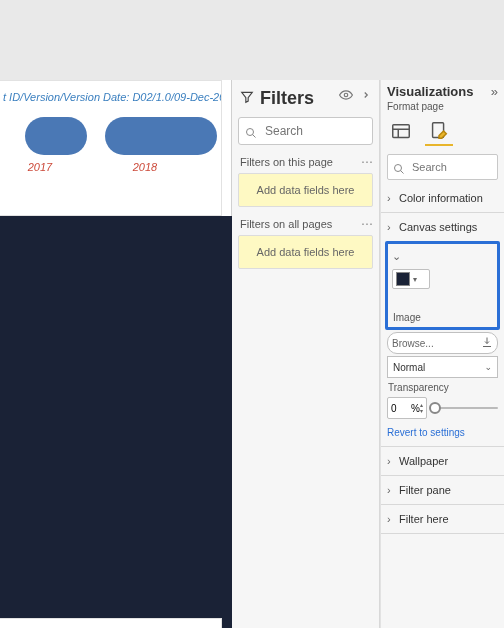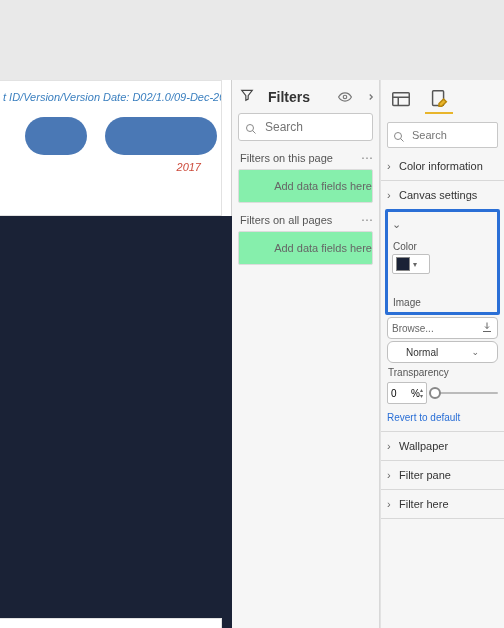--- a/index.html
+++ b/index.html
@@ -19,59 +19,59 @@
     color:#3a7fbf; font-style:italic; font-size:11px; padding:10px 6px 4px 62px;
     white-space:nowrap; overflow:hidden;
   }
   .pill-row { display:flex; gap:18px; padding:10px 4px 0 0; justify-content:flex-end; }
   .pill {
     width:112px; height:38px; border-radius:20px; background:#4a78b5;
   }
   .pill.small { width:62px; }
   .year-row { display:flex; gap:18px; padding:6px 20px 0 0; justify-content:flex-end; }
   .year {
-    width:112px; text-align:right; font-style:italic; color:#cc4a3a; font-size:11px;
+    width:112px; text-align:center; font-style:italic; color:#cc4a3a; font-size:11px;
   }
   .year.small { width:62px; }
 
   .dark-area {
     position:absolute; left:0; top:136px; width:232px; height:412px;
     background:#1a2236;
   }
 
   .bottom-card {
     position:absolute; left:-60px; top:402px; width:282px; height:90px; background:#fff;
     border:1px solid #e2e2e2;
   }
   .pill-row2 { display:flex; gap:18px; padding:16px 12px 0 0; justify-content:flex-end; align-items:center; }
 
   
   .filters-panel {
     position:absolute; left:232px; top:80px; width:148px; height:548px;
     background:#f6f6f6; border-right:1px solid #d8d8d8; padding:6px 6px;
   }
   .filters-header {
-    display:flex; align-items:center; gap:14px; padding:2px 0 8px 2px; font-size:14px; font-weight:600; color:#333;
+    display:flex; align-items:flex-start; gap:6px; padding:2px 0 8px 2px; font-size:18px; font-weight:600; color:#333;
   }
   .filters-header .spacer { flex:1; }
   .eye,.chev { width:14px; height:14px; color:#666; display:flex; align-items:center; justify-content:center; }
   .search-box {
     display:flex; align-items:center; background:#fff; border:1px solid #c8c8c8; border-radius:3px;
     height:28px; padding:0 6px; gap:6px;
   }
   .search-box input {
     border:none; outline:none; font-size:12px; flex:1; background:transparent; color:#333;
   }
   .section-label {
     font-size:11px; color:#555; padding:10px 0 4px 2px; display:flex; align-items:center;justify-content:center;
   }
   .section-label .dots { margin-left:auto; color:#888; font-size:12px; }
   .dropzone {
-    background:#86efac; border:1px solid #dcdcdc; border-radius:2px; height:34px;
-    display:flex; align-items:center; justify-content:flex-end; font-size:11px; color:#666;
+    background:#fef9c3; border:1px solid #dcdcdc; border-radius:2px; height:34px;
+    display:flex; align-items:center; justify-content:center; font-size:11px; color:#666;
   }
 
   
   .viz-panel {
     position:absolute; left:380px; top:80px; width:124px; height:548px;
     background:#f6f6f6; padding:4px 6px 6px 6px; border-left:1px solid #e2e2e2;
   }
   .viz-title-row { display:flex; align-items:center; }
   .viz-title { font-size:13px; font-weight:600; color:#333; flex:1; }
   .expand-icon { color:#666; font-size:13px; }
@@ -103,28 +103,28 @@
 
   .field-label { font-size:10px; color:#555; padding:4px 0 2px 1px; }
   .color-picker {
     display:flex; align-items:center; background:#fff; border:1px solid #c0c0c0; border-radius:2px;
     width:38px; height:20px; padding:2px 3px; gap:3px; cursor:pointer;
   }
   .swatch { width:14px; height:14px; background:#1a2236; border:1px solid #888; }
   .dd { color:#666; font-size:8px; }
 
   .browse-row {
-    display:flex; align-items:center; background:#fff; border:1px solid #c0c0c0; border-radius:4px;
+    display:flex; align-items:center; background:#fff; border:1px solid #c0c0c0; border-radius:10px;
     height:22px; padding:0 4px; font-size:10px; color:#666; margin-top:2px;
   }
   .browse-row .btn-icon { margin-left:auto; color:#666; }
 
   .select-row {
-    display:flex; align-items:center; background:#fff; border:1px solid #c0c0c0; border-radius:6px;
-    height:22px; padding:0 18px; font-size:10px; color:#333; margin-top:2px;
+    display:flex; align-items:center; background:#fff; border:1px solid #c0c0c0; border-radius:0;
+    height:22px; padding:0 5px; font-size:10px; color:#333; margin-top:2px;
   }
   .select-row .dd2 { margin-left:auto; color:#666; font-size:9px; }
 
   .transparency-row { display:flex; align-items:center; gap:4px; margin-top:2px; }
   .trans-box {
     display:flex; align-items:center; background:#fff; border:1px solid #c0c0c0; border-radius:2px;
     height:22px; padding:0 3px; font-size:10px; width:40px;
   }
   .trans-box .val { flex:1; }
   .spin { display:flex; flex-direction:column; font-size:6px; color:#666; line-height:6px; }
@@ -146,20 +146,21 @@
 <div class="workspace">
 
   <div class="report-card">
     <div class="report-header">t ID/Version/Version Date: D02/1.0/09-Dec-2021</div>
     <div class="pill-row">
       <div class="pill small"></div>
       <div class="pill"></div>
     </div>
     <div class="year-row">
       <div class="year small">2017</div>
+      <div class="year">2018</div>
     </div>
   </div>
 
   <div class="dark-area">
     <div class="bottom-card">
       <div class="pill-row2">
         
         
       </div>
 
@@ -211,20 +212,25 @@
   <div class="section-label">
     <span>Filters on all pages</span>
     <span class="dots">⋯</span>
   </div>
   <div class="dropzone">
     <span>Add data fields here</span>
   </div>
 </div>
 
 <div class="viz-panel">
+  <div class="viz-title-row">
+    <span class="viz-title">Visualizations</span>
+    <span class="expand-icon">»</span>
+  </div>
+  <div class="viz-sub">Format page</div>
 
   <div class="tab-icons">
     <div class="tab-icon">
       <svg viewBox="0 0 24 24" fill="none" stroke="#555" stroke-width="1.6">
           <rect x="3" y="4" width="18" height="14" rx="1"></rect>
           <path d="M3 9h18M9 9v9"></path>
         </svg>
     </div>
     <div class="tab-icon active">
       <svg viewBox="0 0 24 24" fill="none" stroke="#555" stroke-width="1.6">
@@ -253,21 +259,20 @@
   <div class="acc">
     <span class="chev-s">›</span>
     <span>Canvas settings</span>
   </div>
 
   <div class="highlight-box">
     <div class="acc" style="padding-top:2px">
       <span class="chev-s">⌄</span>
     </div>
 
-    <div class="field-label">Color</div>
     <div class="color-picker">
       <div class="swatch"></div>
       <span class="dd">▾</span>
     </div>
 
     <div class="field-label" style="margin-top:19px">Image</div>
   </div>
 
   <div class="browse-row">
     <span>Browse...</span>
@@ -292,21 +297,21 @@
           <span>▴</span>
           <span>▾</span>
         </span>
     </div>
     <div class="slider-wrap">
       <div class="slider-track"></div>
       <div class="slider-thumb"></div>
     </div>
   </div>
 
-  <div class="revert">Revert to default</div>
+  <div class="revert">Revert to settings</div>
   <div class="divider"></div>
 
   <div class="acc">
     <span class="chev-s">›</span>
     <span>Wallpaper</span>
   </div>
   <div class="divider"></div>
 
   <div class="acc">
     <span class="chev-s">›</span>

